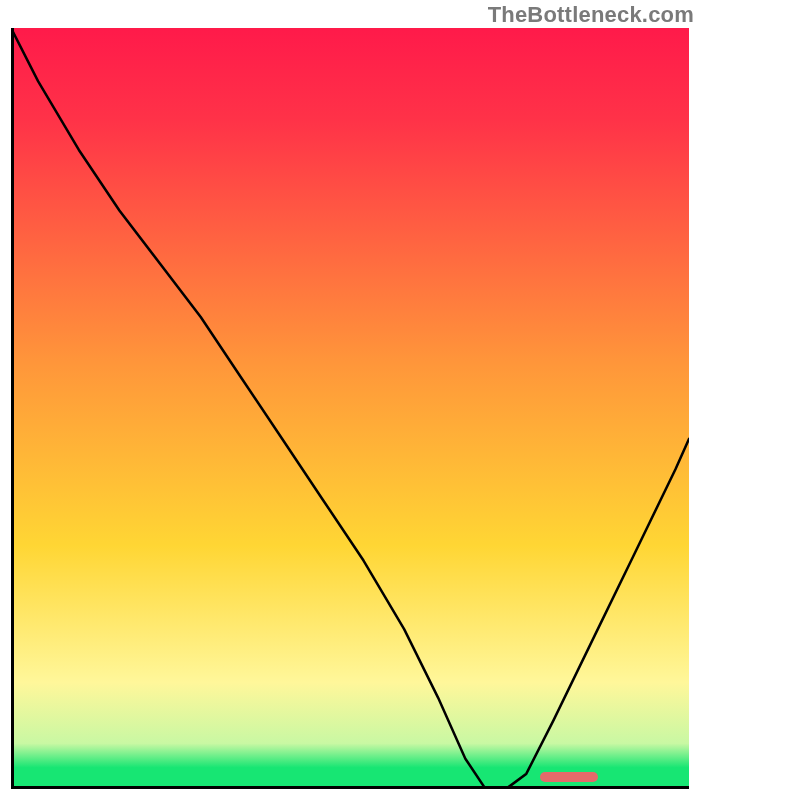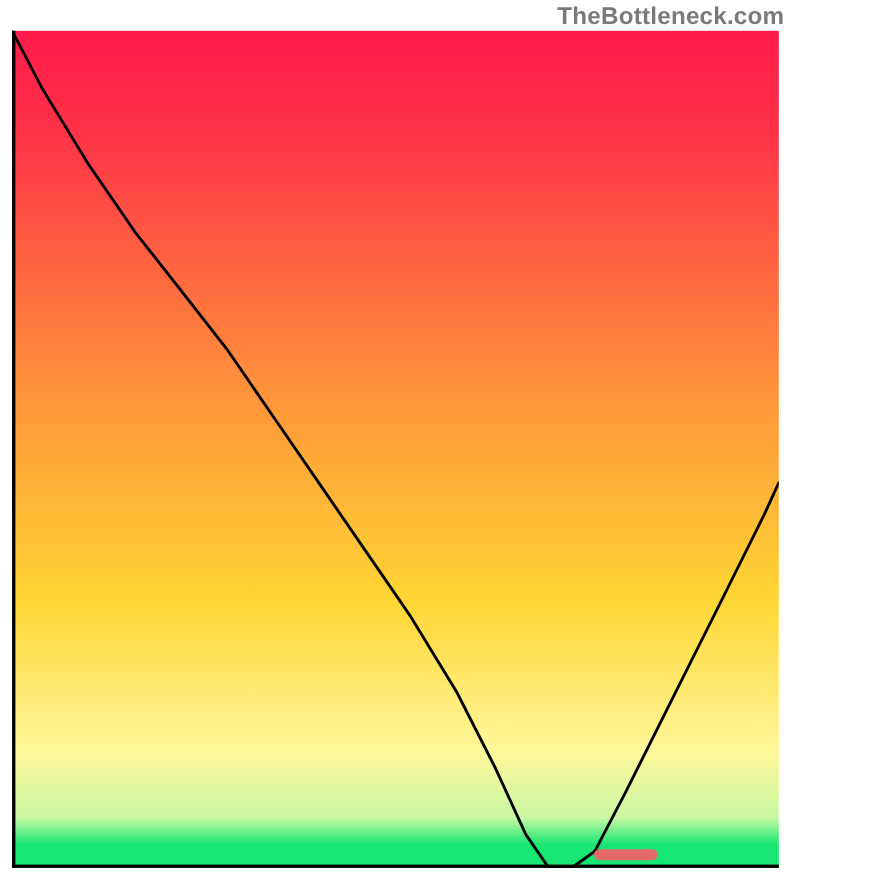--- a/index.html
+++ b/index.html
@@ -8,21 +8,20 @@
     width: 800px;
     height: 800px;
     overflow: hidden;
     font-family: Arial, Helvetica, sans-serif;
   }
   .chart-root {
     position: relative;
     width: 700px;
     height: 800px;
     background: #fff;
-    padding-left: 19px;
   }
   .watermark {
     position: absolute;
     top: 2px;
     right: 6px;
     font-size: 22px;
     font-weight: 600;
     color: #7a7a7a;
     letter-spacing: 0.2px;
     z-index: 10;

